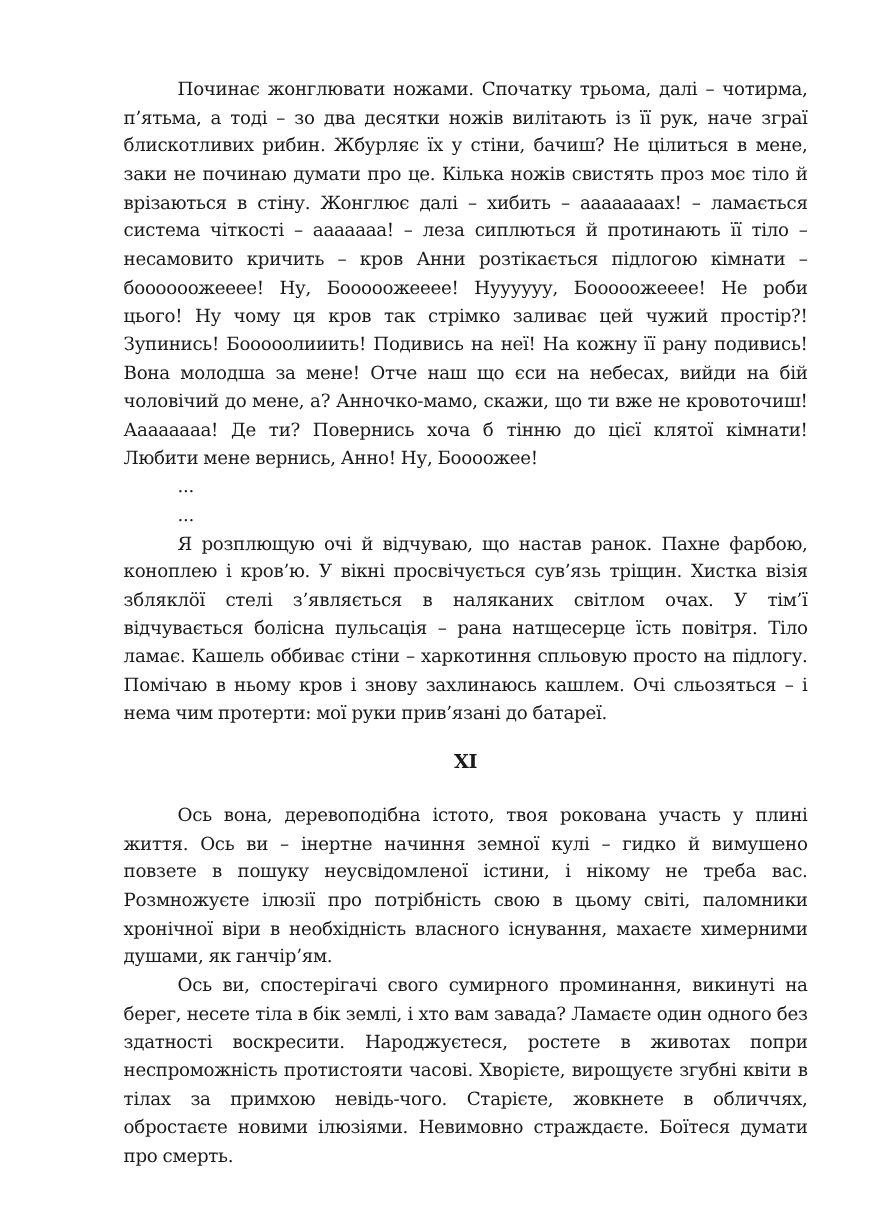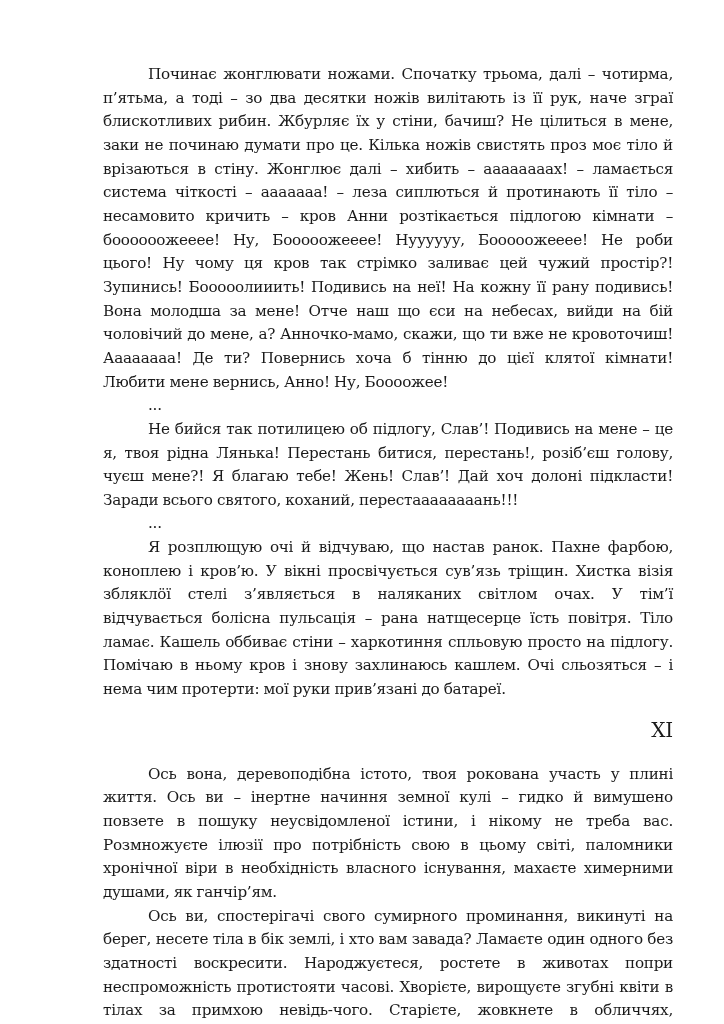--- a/index.html
+++ b/index.html
@@ -37,24 +37,23 @@
     }
     .gap-after-title { height: 10px; }
     .gap-before-title { height: 4px; }
   </style>
 </head>
 <body>
 
 <div class="page">
   <p class="p">Починає жонглювати ножами. Спочатку трьома, далі – чотирма, п’ятьма, а тоді – зо два десятки ножів вилітають із її рук, наче зграї блискотливих рибин. Жбурляє їх у стіни, бачиш? Не цілиться в мене, заки не починаю думати про це. Кілька ножів свистять проз моє тіло й врізаються в стіну. Жонглює далі – хибить – аааааааах! – ламається система чіткості – ааааааа! – леза сиплються й протинають її тіло – несамовито кричить – кров Анни розтікається підлогою кімнати – боооооожееее! Ну, Бооооожееее! Нуууууу, Бооооожееее! Не роби цього! Ну чому ця кров так стрімко заливає цей чужий простір?! Зупинись! Бооооолииить! Подивись на неї! На кожну її рану подивись! Вона молодша за мене! Отче наш що єси на небесах, вийди на бій чоловічий до мене, а? Анночко-мамо, скажи, що ти вже не кровоточиш! Аааааааа! Де ти? Повернись хоча б тінню до цієї клятої кімнати! Любити мене вернись, Анно! Ну, Боооожее!</p>
   <p class="ellipsis">...</p>
-  <p class="p">Не бийся так потилицею об підлогу, Слав’! Подивись на мене – це я, твоя рідна Лянька! Перестань битися, перестань!, розіб’єш голову, чуєш мене?! Я благаю тебе! Жень! Слав’! Дай хоч долоні підкласти! Заради всього святого, коханий, перестаааааааань!!!</p>
   <p class="ellipsis">...</p>
   <p class="p">Я розплющую очі й відчуваю, що настав ранок. Пахне фарбою, коноплею і кров’ю. У вікні просвічується сув’язь тріщин. Хистка візія збляклӧї стелі з’являється в наляканих світлом очах. У тім’ї відчувається болісна пульсація – рана натщесерце їсть повітря. Тіло ламає. Кашель оббиває стіни – харкотиння спльовую просто на підлогу. Помічаю в ньому кров і знову захлинаюсь кашлем. Очі сльозяться – і нема чим протерти: мої руки прив’язані до батареї.</p>
 
   <div class="gap-before-title"></div>
-  <h2 class="section-title" style="font-weight:normal;font-size:20px;text-align:right;">XI</h2>
+  <h2 class="section-title" style="font-weight:bold;font-size:16px;">XI</h2>
   <div class="gap-after-title"></div>
 
   <p class="p">Ось вона, деревоподібна істото, твоя рокована участь у плині життя. Ось ви – інертне начиння земної кулі – гидко й вимушено повзете в пошуку неусвідомленої істини, і нікому не треба вас. Розмножуєте ілюзії про потрібність свою в цьому світі, паломники хронічної віри в необхідність власного існування, махаєте химерними душами, як ганчір’ям.</p>
   <p class="p">Ось ви, спостерігачі свого сумирного проминання, викинуті на берег, несете тіла в бік землі, і хто вам завада? Ламаєте один одного без здатності воскресити. Народжуєтеся, ростете в животах попри неспроможність протистояти часові. Хворієте, вирощуєте згубні квіти в тілах за примхою невідь-чого. Старієте, жовкнете в обличчях, обростаєте новими ілюзіями. Невимовно страждаєте. Боїтеся думати про смерть.</p>
 
 </div>
 
 </body></html>

